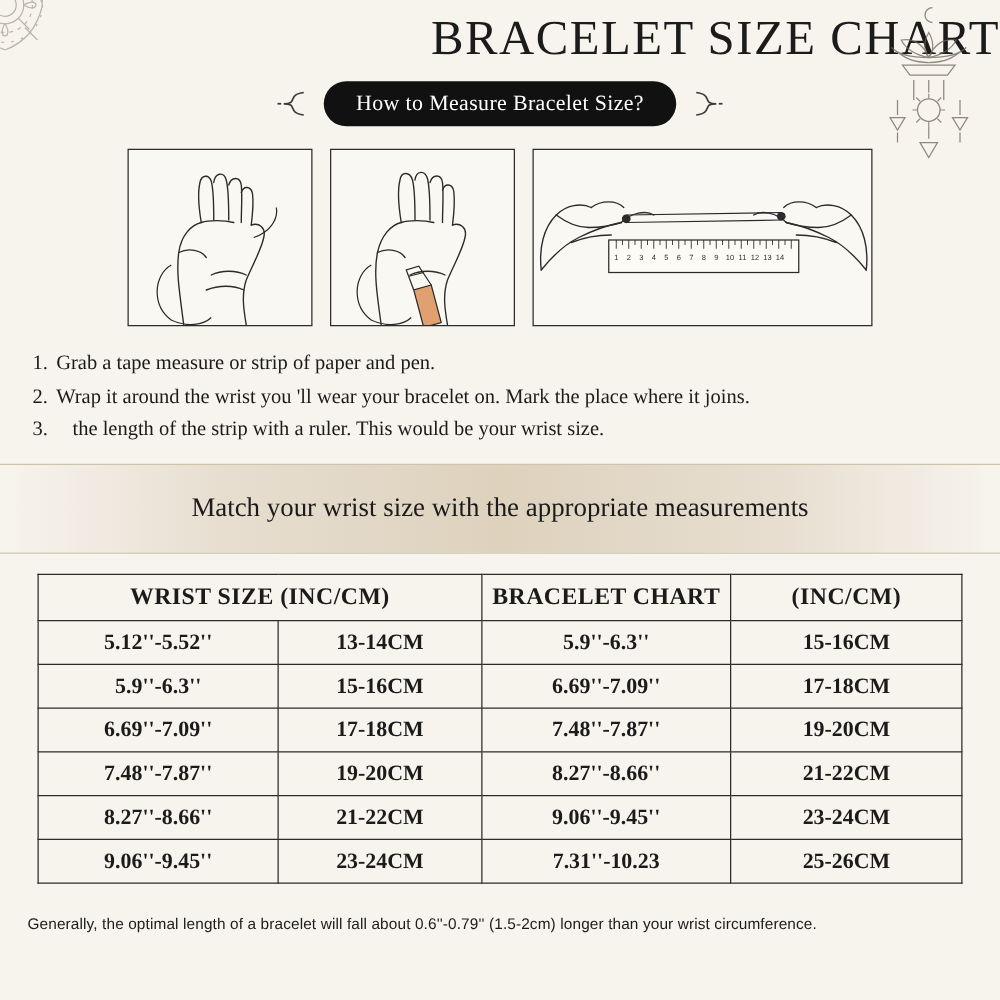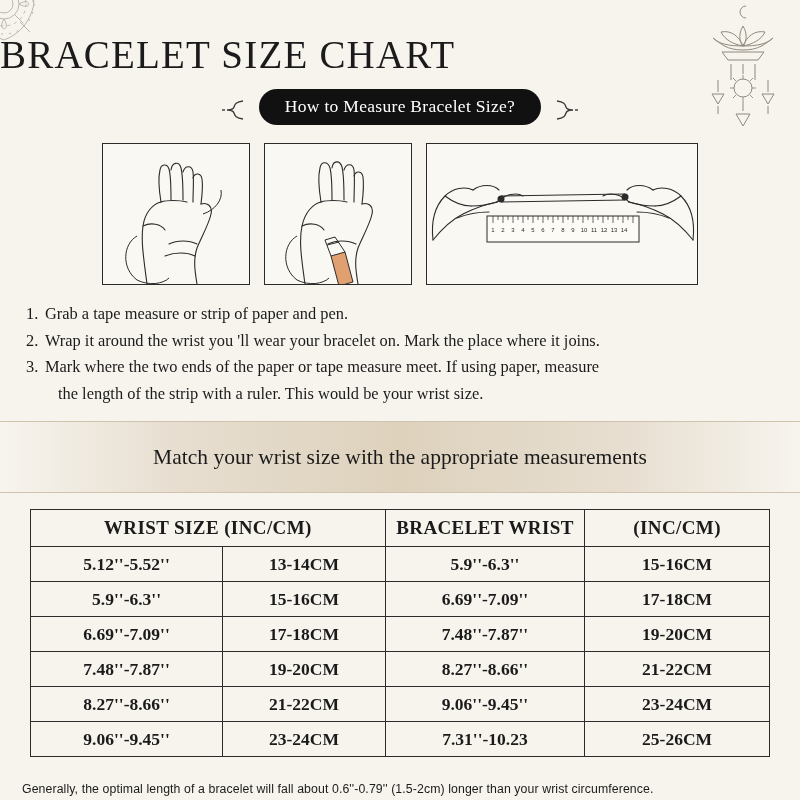--- a/index.html
+++ b/index.html
@@ -13,32 +13,32 @@
     position: relative;
   }
 
   
   .ornament { position: absolute; pointer-events: none; }
   .orn-left { left: -32px; top: -30px; width: 120px; height: 120px; opacity: .55; }
   .orn-right { right: 2px; top: 2px; width: 110px; height: 130px; opacity: .75; }
 
   
   .title {
-    text-align: left;
+    text-align: right;
     font-family: "Liberation Serif", serif;
     font-size: 39px;
     letter-spacing: 1.2px;
-    padding-top: 32px;
+    padding-top: 8px;
     margin: 0;
     font-weight: normal;
   }
 
   
   .sub-row {
-    display: flex; align-items: flex-end; justify-content: center;
+    display: flex; align-items: center; justify-content: center;
     gap: 10px; margin-top: 12px;
   }
   .pill {
     background: #111; color: #fff;
     border-radius: 20px;
     padding: 7px 26px 8px 26px;
     font-family: "Liberation Serif", serif;
     font-size: 17.5px;
     letter-spacing: .3px;
   }
@@ -298,36 +298,35 @@
     <span class="num">1.</span>
     <span class="txt"><span>Grab a tape measure or strip of paper and pen.</span></span>
   </div>
   <div class="step">
     <span class="num">2.</span>
     <span class="txt"><span>Wrap it around the wrist you 'll wear your bracelet on. Mark the place where it joins.</span></span>
   </div>
   <div class="step">
     <span class="num">3.</span>
     <span class="txt">
-      <span>Mark where the two ends of the paper or tape measure meet. If using paper, measure</span>
       <span class="indent">the length of the strip with a ruler. This would be your wrist size.</span>
     </span>
   </div>
 </div>
 
 <div class="banner">
   <div>Match your wrist size with the appropriate measurements</div>
 </div>
 
 <div class="table-wrap">
   <table>
     <thead>
       <tr>
         <th class="col-a" colspan="2">WRIST SIZE (INC/CM)</th>
-        <th class="col-c">BRACELET WRIST</th>
+        <th class="col-c">BRACELET CHART</th>
         <th class="col-d">(INC/CM)</th>
       </tr>
     </thead>
     <tbody>
       <tr>
         <td class="col-a">5.12''-5.52''</td>
         <td class="col-b">13-14CM</td>
         <td class="col-c">5.9''-6.3''</td>
         <td class="col-d">15-16CM</td>
       </tr>

